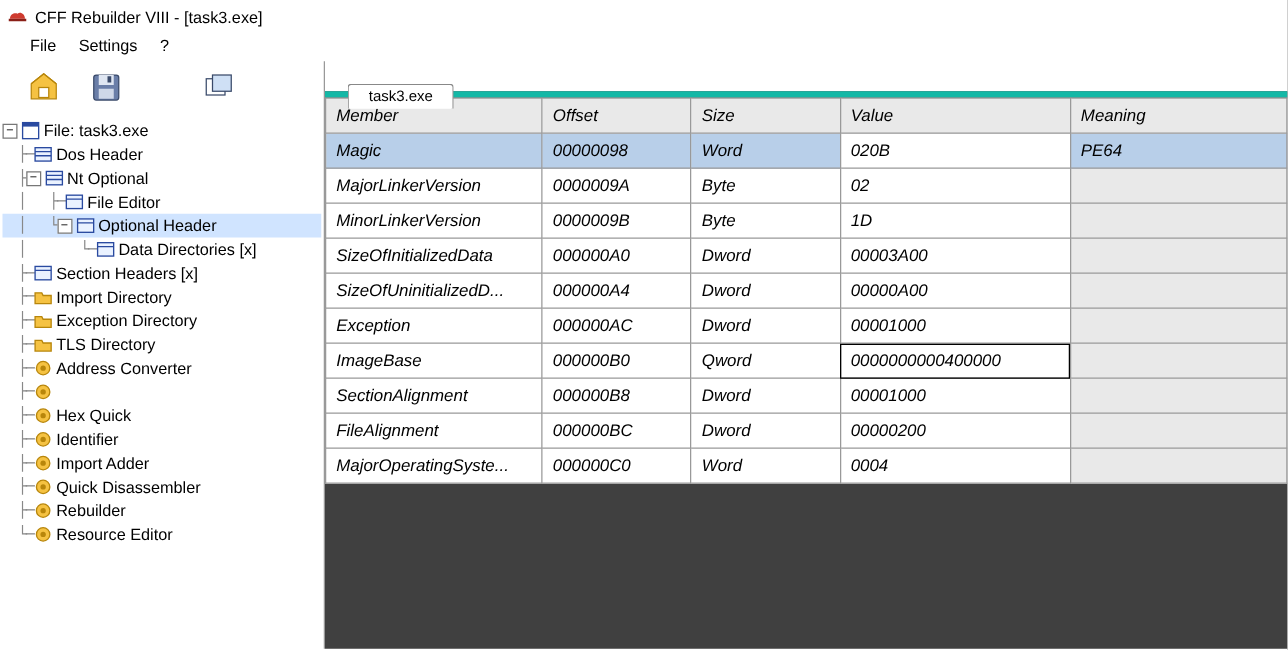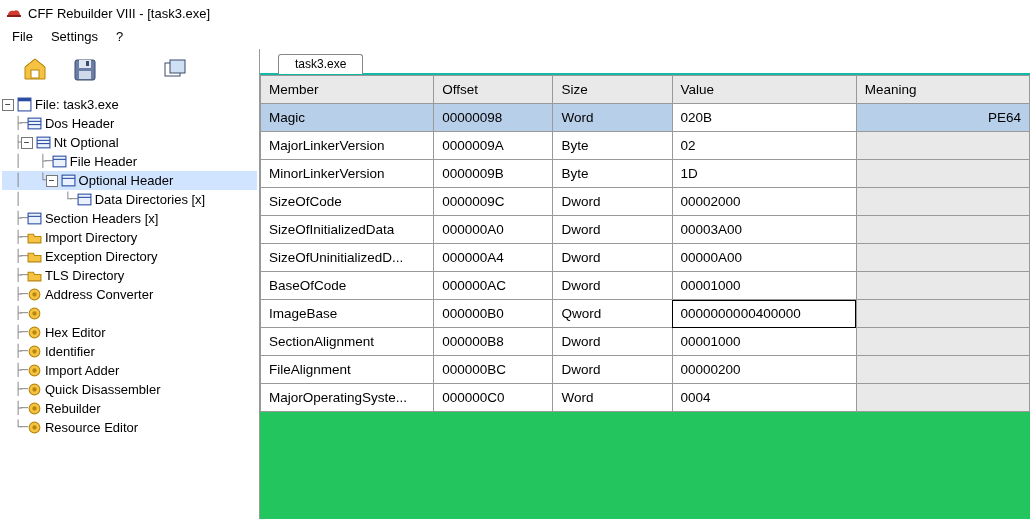--- a/index.html
+++ b/index.html
@@ -1,42 +1,42 @@
 <!DOCTYPE html>
 <html><head>
 <meta charset="utf-8">
 <style>
   * { box-sizing: border-box; margin: 0; padding: 0; }
   html, body { width: 1030px; height: 520px; font-family: "Segoe UI", Tahoma, sans-serif; font-size: 13px; background: #fff; overflow: hidden; }
   .topbar { display: flex; align-items: center; height: 26px; padding: 2px 6px; }
   .topbar .appicon { width: 16px; height: 16px; margin-right: 6px; }
   .topbar .title { font-size: 13px; color: #000; }
-  .menubar { display: flex; gap: 18px; padding: 3px 8px 5px 12px; font-size: 13px; }
+  .menubar { display: flex; gap: 18px; padding: 3px 8px 5px 24px; font-size: 13px; }
   .menubar span { cursor: default; }
   .body { display: flex; height: calc(100% - 50px); }
   .leftpane { width: 260px; border-right: 1px solid #999; display: flex; flex-direction: column; }
   .toolbar { height: 42px; display: flex; align-items: center; gap: 24px; padding: 4px 8px 4px 22px; }
   .toolbar .tb-icon { width: 26px; height: 26px; }
   .tree { flex: 1; overflow: auto; padding: 4px 2px; font-size: 13px; line-height: 19px; }
   .tree-row { display: flex; align-items: center; white-space: nowrap; }
   .tree-row.selected { background: #d0e4ff; }
   .tree-row .expander { width: 12px; height: 12px; border: 1px solid #777; display: inline-flex; align-items: center; justify-content: center; font-size: 10px; line-height: 1; margin-right: 3px; background: #fff; cursor: pointer; }
   .tree-row .ticon { width: 15px; height: 15px; margin-right: 3px; display:inline-flex; align-items:center; justify-content:center; }
   .tree-row .lbl.bold { font-weight: normal; }
   .tree-row .conn { color:#888; font-family: monospace; font-size:12px; margin-right:0; user-select:none; letter-spacing:-1px; }
   .rightpane { flex: 1; display: flex; flex-direction: column; }
   .tabstrip { height: 24px; display: flex; align-items: flex-end; padding-left: 18px; }
-  .tab { border: 1px solid #888; border-bottom: none; border-top-left-radius: 3px; border-top-right-radius: 3px; padding: 2px 16px 3px 16px; font-size: 12px; background: #fff; position: relative; top: 1px; }
-  .grid-wrap { flex: 1; border-top: 2px solid #14b8a6; overflow: auto; background:#22c55e; }
+  .tab { border: 1px solid #888; border-bottom: none; border-top-left-radius: 3px; border-top-right-radius: 3px; padding: 2px 16px 3px 16px; font-size: 12px; background: #fff; position: relative; top: 14px; }
+  .grid-wrap { flex: 1; border-top: 5px solid #14b8a6; overflow: auto; background:#404040;font-style:italic; }
   table.grid { border-collapse: collapse; width: 100%; background: #fff; }
   table.grid th, table.grid td { border: 1px solid #999; padding: 6px 8px; text-align: left; font-weight: normal; font-size: 13.5px; }
   table.grid th { background: #e9e9e9; }
   table.grid tr.sel td { background: #b8cfe9; margin-left: 15px; }
   table.grid tr.sel td.valcell { background:#fff; }
-  table.grid td.meaning { background: #e9e9e9; text-align: right; }
+  table.grid td.meaning { background: #e9e9e9; }
   table.grid td.valcell.focus { outline: 1px solid #000; outline-offset: -1px; }
   table.grid col.c-member { width: 160px; }
   table.grid col.c-offset { width: 110px; }
   table.grid col.c-size { width: 110px; }
   table.grid col.c-value { width: 170px; }
   table.grid col.c-meaning { width: 160px; }
 </style>
 </head>
 <body>
 
@@ -117,21 +117,21 @@
         <span class="lbl">Nt Optional</span>
       </div>
       <div class="tree-row">
         <span class="conn">&nbsp;&nbsp;│&nbsp;&nbsp;&nbsp;├─</span>
         <span class="ticon">
             <svg viewBox="0 0 14 14">
               <rect x="1" y="2" width="12" height="10" fill="#eaf2ff" stroke="#2a4aa0"></rect>
               <line x1="1" y1="5" x2="13" y2="5" stroke="#2a4aa0"></line>
             </svg>
           </span>
-        <span class="lbl">File Header</span>
+        <span class="lbl">File Editor</span>
       </div>
       <div class="tree-row selected">
         <span class="conn">&nbsp;&nbsp;│&nbsp;&nbsp;&nbsp;└</span>
         <span class="expander">−</span>
         <span class="ticon">
             <svg viewBox="0 0 14 14">
               <rect x="1" y="2" width="12" height="10" fill="#eaf2ff" stroke="#2a4aa0"></rect>
               <line x1="1" y1="5" x2="13" y2="5" stroke="#2a4aa0"></line>
             </svg>
           </span>
@@ -204,21 +204,21 @@
           </span>
       </div>
       <div class="tree-row">
         <span class="conn">&nbsp;&nbsp;├─</span>
         <span class="ticon">
             <svg viewBox="0 0 14 14">
               <circle cx="7" cy="7" r="5" fill="#f5c242" stroke="#b8860b"></circle>
               <circle cx="7" cy="7" r="2" fill="#b8860b"></circle>
             </svg>
           </span>
-        <span class="lbl bold">Hex Editor</span>
+        <span class="lbl bold">Hex Quick</span>
       </div>
       <div class="tree-row">
         <span class="conn">&nbsp;&nbsp;├─</span>
         <span class="ticon">
             <svg viewBox="0 0 14 14">
               <circle cx="7" cy="7" r="5" fill="#f5c242" stroke="#b8860b"></circle>
               <circle cx="7" cy="7" r="2" fill="#b8860b"></circle>
             </svg>
           </span>
         <span class="lbl bold">Identifier</span>
@@ -304,42 +304,35 @@
               <td class="meaning"></td>
             </tr>
             <tr>
               <td>MinorLinkerVersion</td>
               <td>0000009B</td>
               <td>Byte</td>
               <td class="valcell">1D</td>
               <td class="meaning"></td>
             </tr>
             <tr>
-              <td>SizeOfCode</td>
-              <td>0000009C</td>
-              <td>Dword</td>
-              <td class="valcell">00002000</td>
-              <td class="meaning"></td>
-            </tr>
-            <tr>
               <td>SizeOfInitializedData</td>
               <td>000000A0</td>
               <td>Dword</td>
               <td class="valcell">00003A00</td>
               <td class="meaning"></td>
             </tr>
             <tr>
               <td>SizeOfUninitializedD...</td>
               <td>000000A4</td>
               <td>Dword</td>
               <td class="valcell">00000A00</td>
               <td class="meaning"></td>
             </tr>
             <tr>
-              <td>BaseOfCode</td>
+              <td>Exception</td>
               <td>000000AC</td>
               <td>Dword</td>
               <td class="valcell">00001000</td>
               <td class="meaning"></td>
             </tr>
             <tr>
               <td>ImageBase</td>
               <td>000000B0</td>
               <td>Qword</td>
               <td class="valcell focus">0000000000400000</td>

